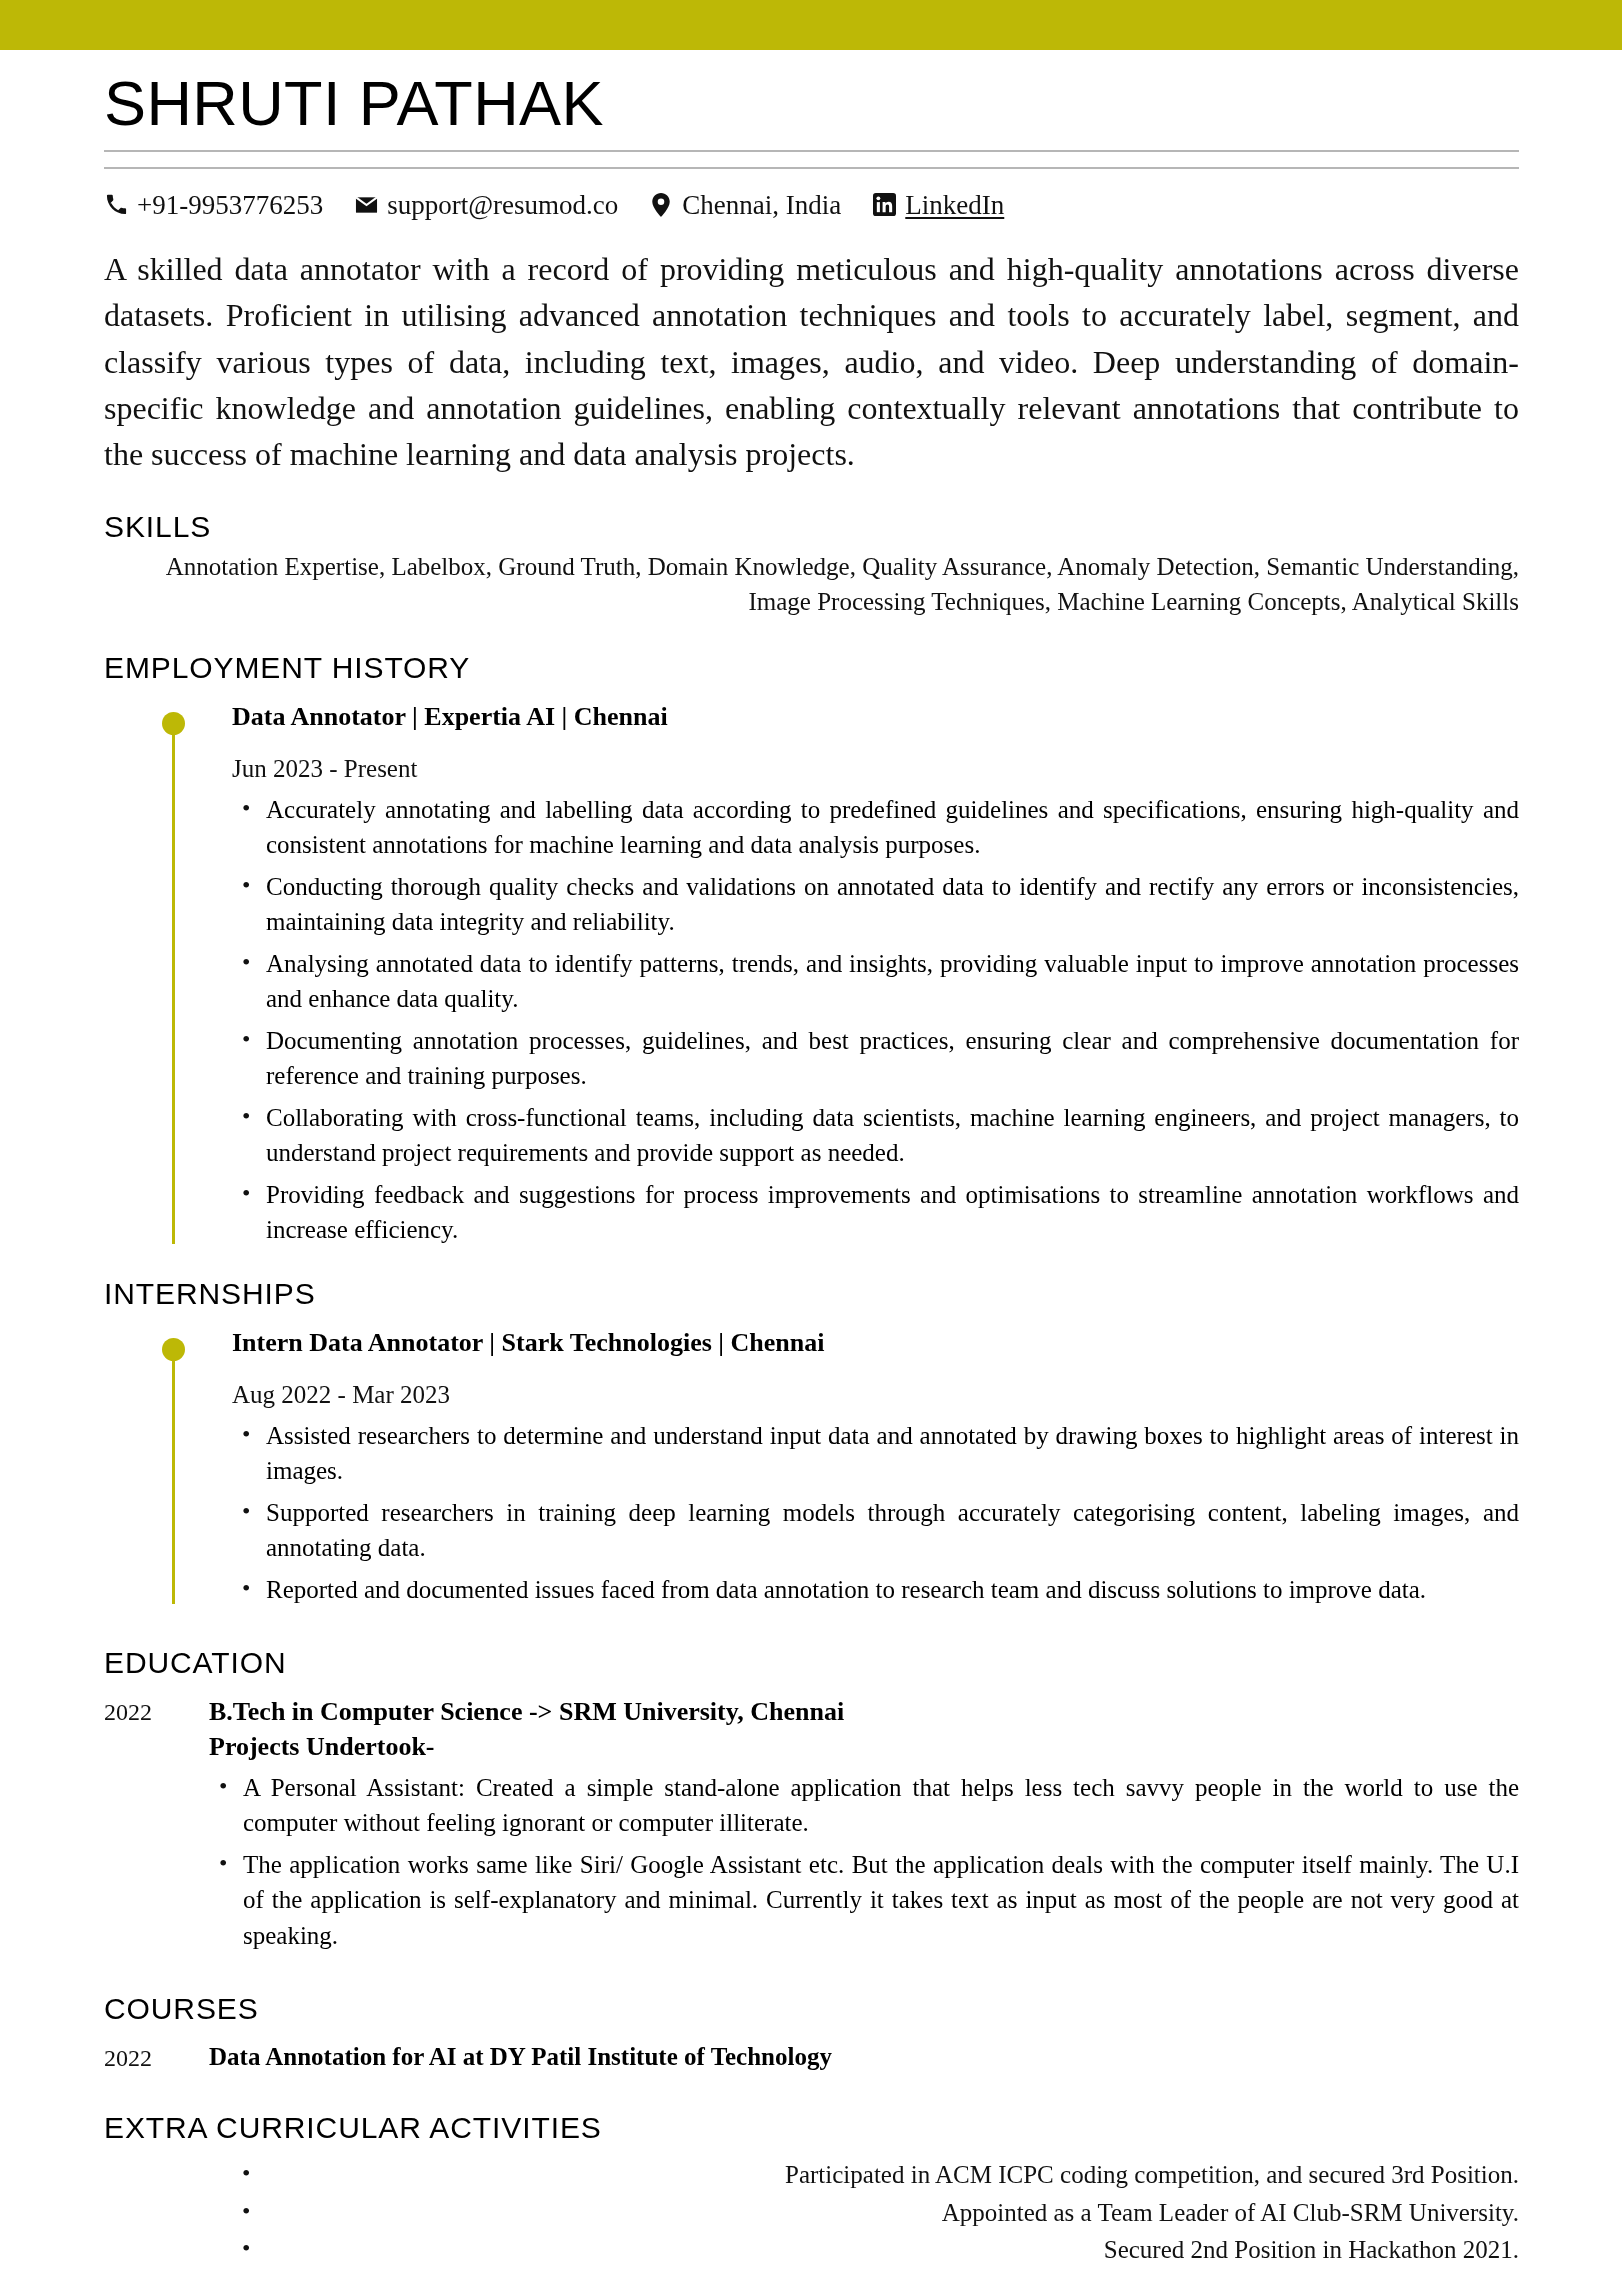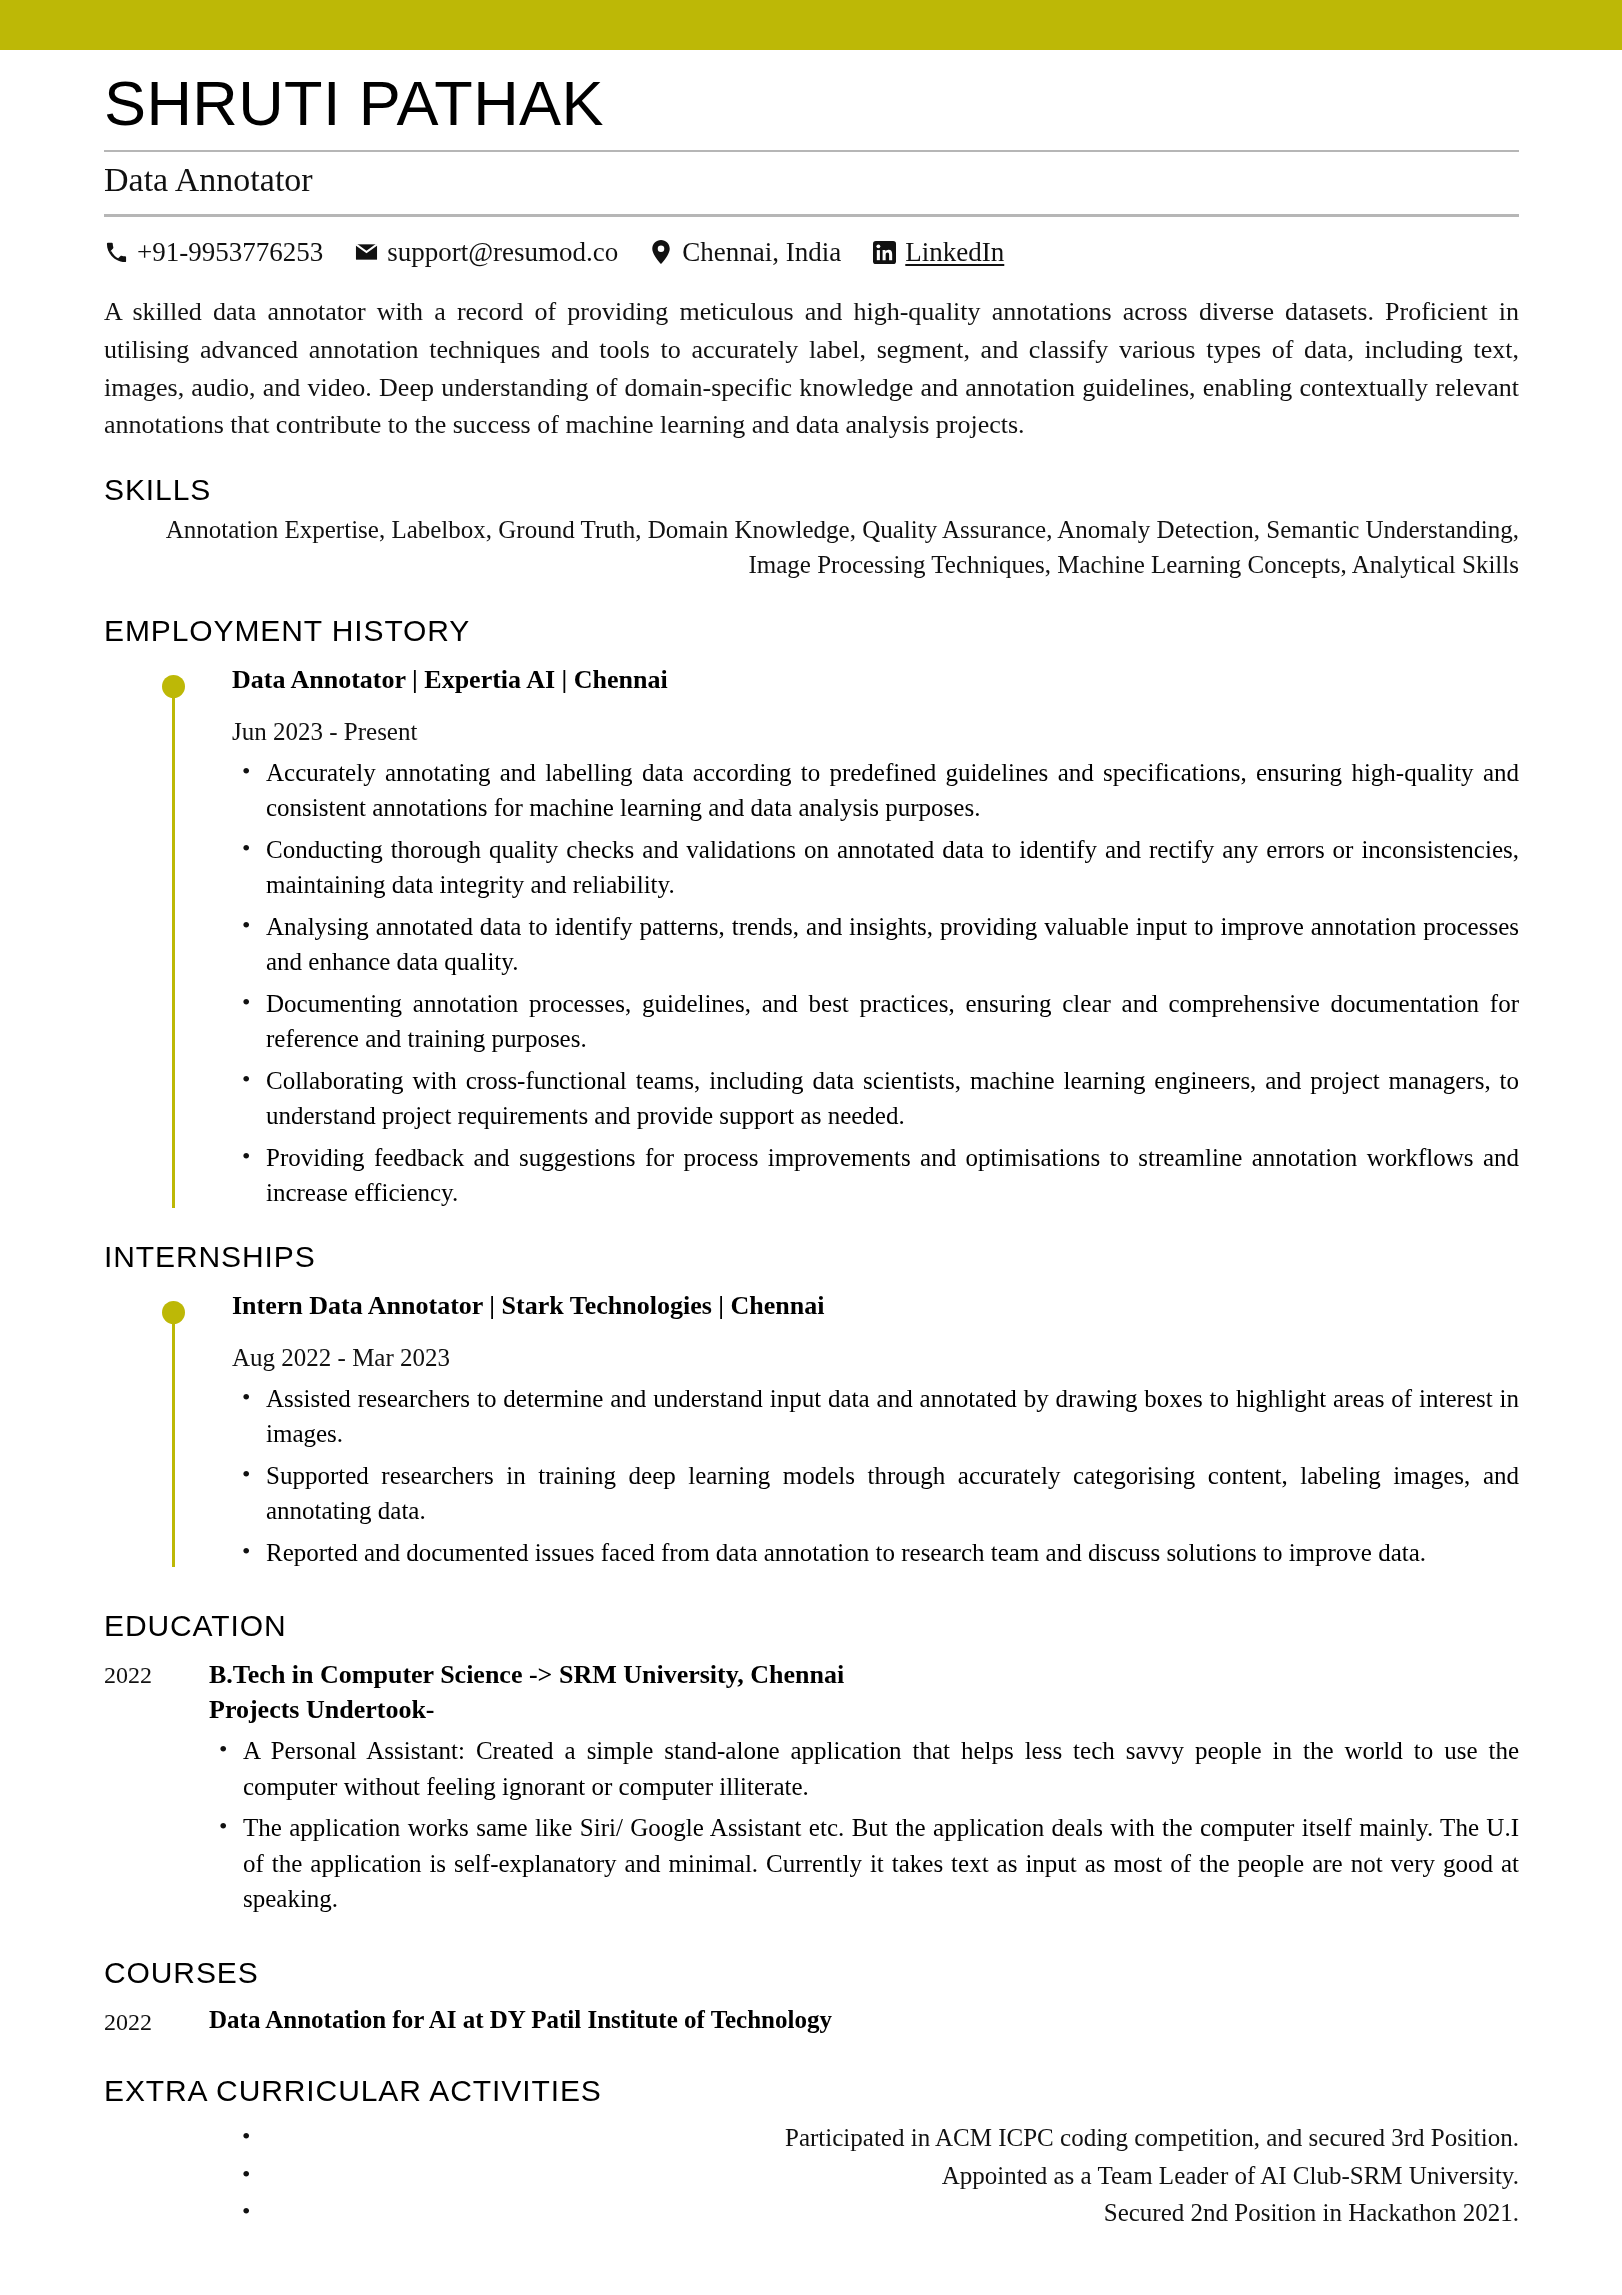--- a/index.html
+++ b/index.html
@@ -96,21 +96,21 @@
   .contact-text { position: relative; top: 0.8px; }
   .contact-text.link {
     text-decoration: underline;
     text-underline-offset: 3.2px;
     text-align: right;
   }
 
   
   .summary {
     margin-top: 27.6px;
-    font-size: 26px;
+    font-size: 32px;
     line-height: 1.45;
     text-align: justify;
     color: #111111;
   }
 
   
   .section-head {
     font-family: "Liberation Sans", sans-serif;
     font-size: 30px;
     font-weight: 400;
@@ -254,21 +254,20 @@
 <body>
 
 <div class="page">
 
   <div class="top-bar"></div>
 
   <div class="content">
 
     <h1 class="name">SHRUTI PATHAK</h1>
     <div class="rule"></div>
-    <div class="job-title">Data Annotator</div>
     <div class="rule"></div>
 
     <div class="contact">
 
       <span class="contact-item">
         <span class="ci">
           <svg width="23" height="23" viewBox="0 0 24 24" fill="#111111">
             <path d="M6.6 10.8c1.6 3.1 4.1 5.6 7.2 7.2l2.4-2.4c.3-.3.7-.4 1.1-.3 1.2.4 2.4.6 3.7.6.6 0 1 .4 1 1V21c0 .6-.4 1-1 1C10.6 22 2 13.4 2 2.9c0-.6.4-1 1-1h4.1c.6 0 1 .4 1 1 0 1.3.2 2.5.6 3.7.1.4 0 .8-.3 1.1l-2.8 3.1z"></path>
           </svg>
         </span>

